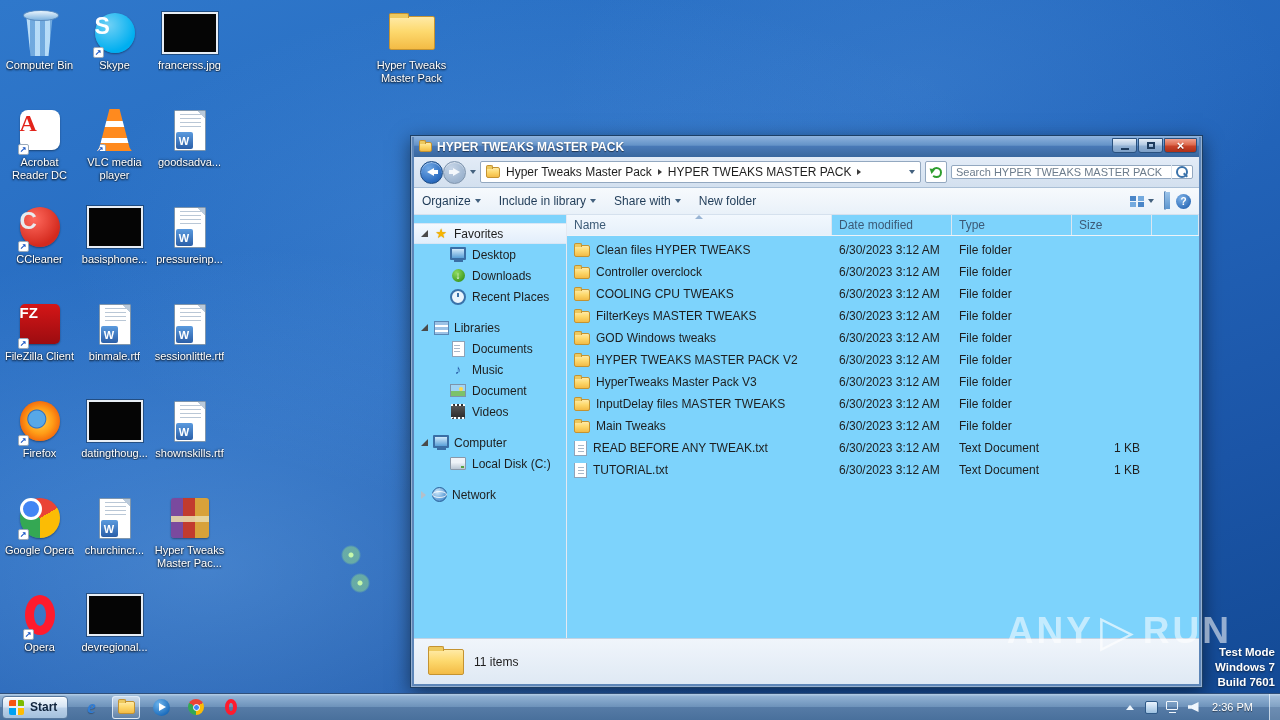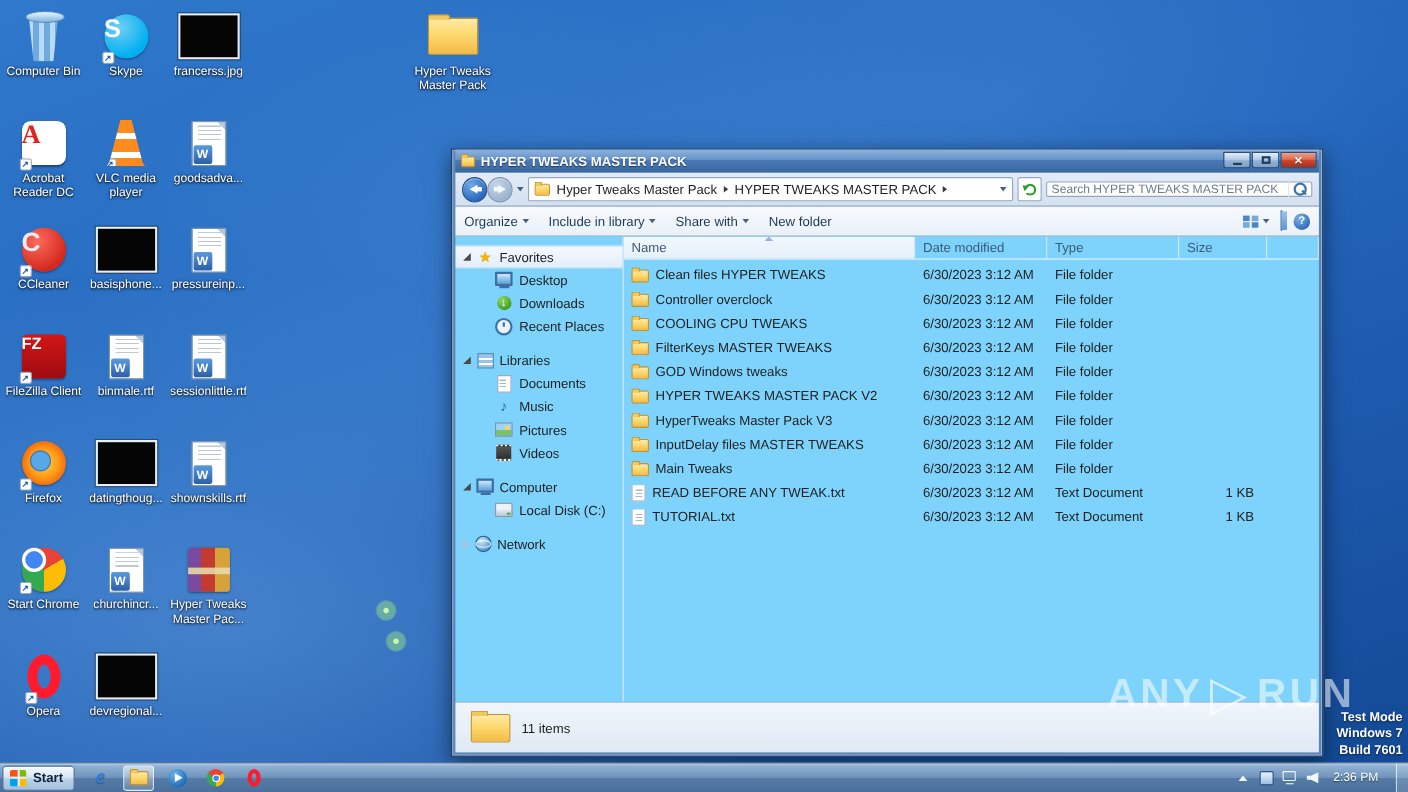--- a/index.html
+++ b/index.html
@@ -280,21 +280,21 @@
           </div>
         </div>
         <div class="dlabel">Firefox</div>
       </div>
       <div class="desktop-icon">
         <div class="dicon">
           <div class="di-chrome">
             <span class="shortcut-arrow">↗</span>
           </div>
         </div>
-        <div class="dlabel">Start Chrome</div>
+        <div class="dlabel">Google Opera</div>
       </div>
       <div class="desktop-icon">
         <div class="dicon">
           <div class="di-opera">
             <span class="shortcut-arrow">↗</span>
           </div>
         </div>
         <div class="dlabel">Opera</div>
       </div>
       <div class="desktop-icon">
@@ -491,21 +491,21 @@
             <div class="nav-row nav-child">
               <span class="sicon si-documents"></span>
               <span class="nav-label">Documents</span>
             </div>
             <div class="nav-row nav-child">
               <span class="sicon si-music"></span>
               <span class="nav-label">Music</span>
             </div>
             <div class="nav-row nav-child">
               <span class="sicon si-pictures"></span>
-              <span class="nav-label">Pictures</span>
+              <span class="nav-label">Document</span>
             </div>
             <div class="nav-row nav-child">
               <span class="sicon si-videos"></span>
               <span class="nav-label">Videos</span>
             </div>
           </div>
           <div class="nav-section">
             <div class="nav-row nav-header">
               <span class="twisty open"></span>
               <span class="sicon si-computer"></span>

